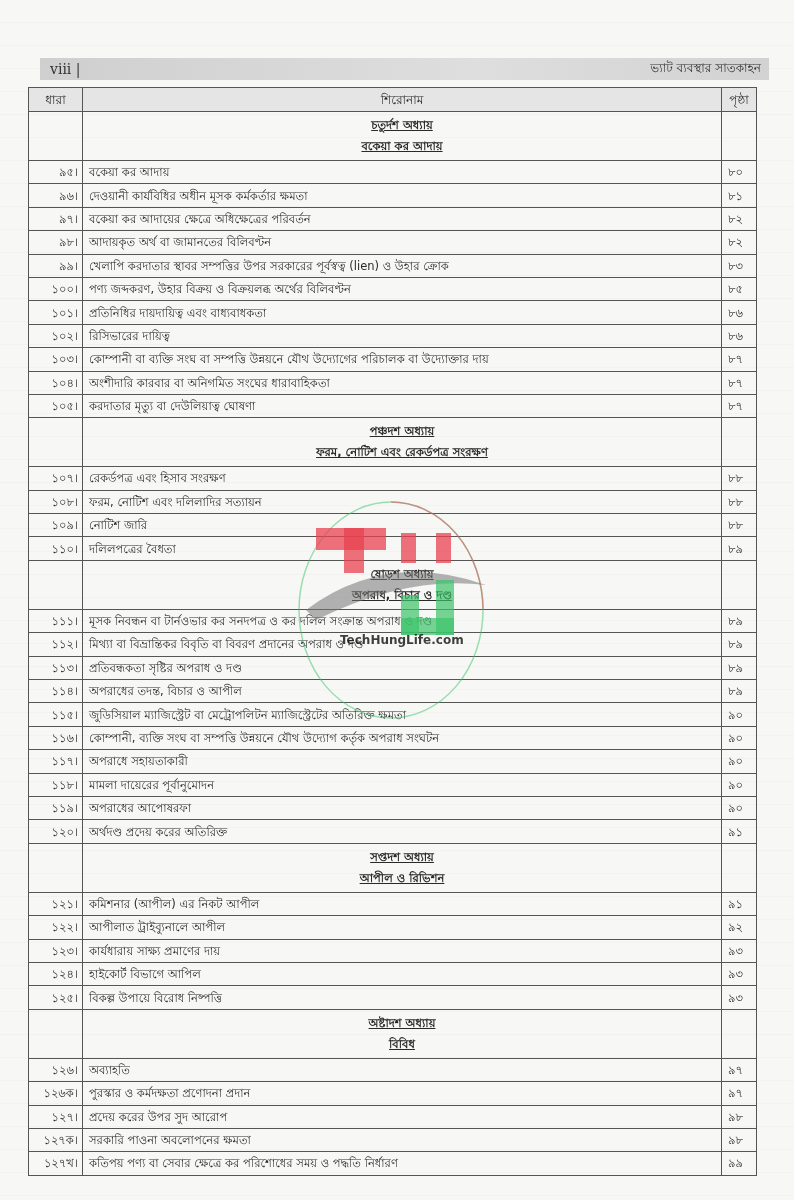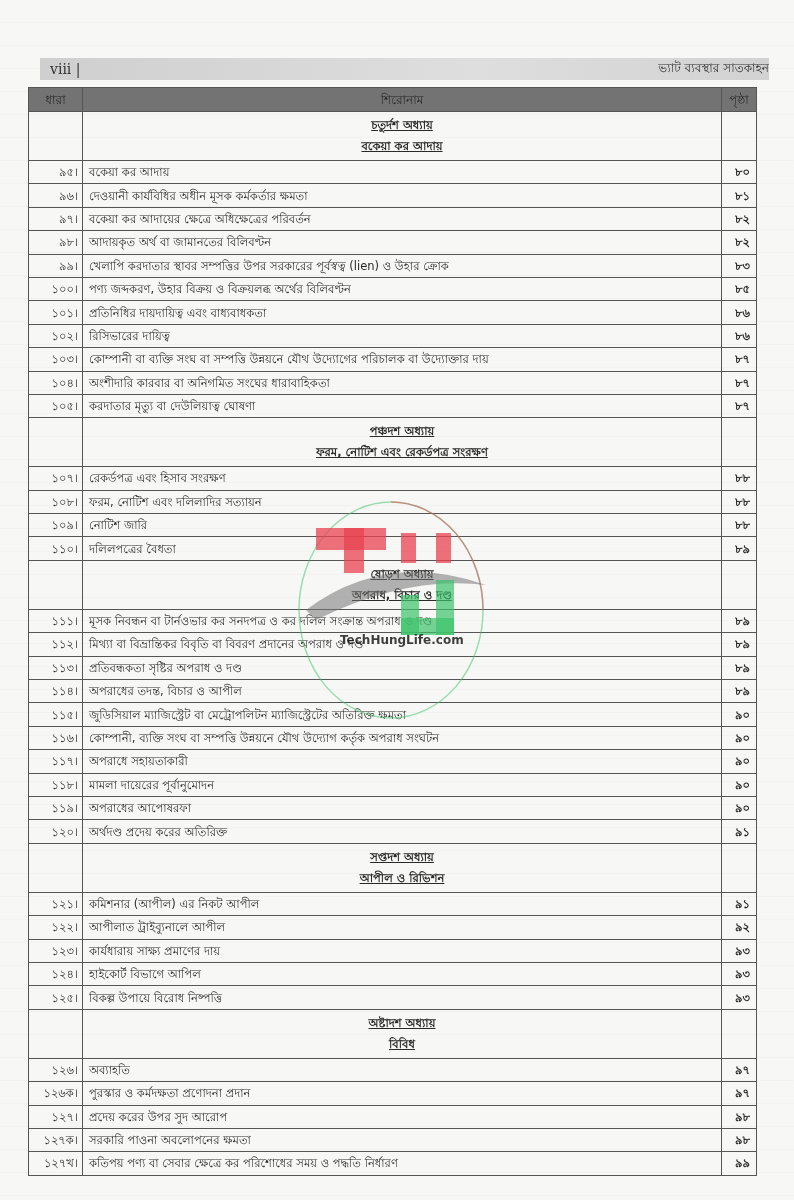--- a/index.html
+++ b/index.html
@@ -12,32 +12,32 @@
     background:
       repeating-linear-gradient(180deg, rgba(0,0,0,0) 0 22px, rgba(120,120,120,0.06) 22px 23px);
     opacity:.7;
   }
   .running-head {
     position:absolute; left:28px; top:58px; width:729px; height:22px;
     background:linear-gradient(90deg,#cfcfcf 0%,#d9d9d9 40%,#dedede 60%,#d2d2d2 100%);
     display:flex; align-items:center; justify-content:space-between;margin-left:12px;
   }
   .running-head .folio { font-family:"DejaVu Serif", serif; font-size:14px; padding-left:10px; color:#333; }
-  .running-head .book { font-size:12px; padding-right:0; color:#333; }
+  .running-head .book { font-size:12px; padding-right:8px; color:#333; }
   table.toc {
     position:absolute; left:28px; top:87px; width:729px;
     border-collapse:collapse; table-layout:fixed;
   }
   table.toc td, table.toc th {
     border:1px solid #555; padding:0 6px; font-size:11.5px; height:22.4px;
     line-height:22px; white-space:nowrap; overflow:hidden;
   }
-  table.toc th { background:#737373; font-weight:normal; font-size:12px; height:23px; }
+  table.toc th { background:#e5e5e5; font-weight:normal; font-size:12px; height:23px; }
   table.toc td.num { text-align:right; padding-right:4px; }
-  table.toc td.pg { text-align:right; padding-right:6px;font-weight:bold; }
+  table.toc td.pg { padding-right:6px; }
   table.toc tr.chapter td { border-bottom:1px solid #555; }
   table.toc tr.chapter td.title { text-align:center; font-weight:bold; line-height:21px; height:44px; padding:2px 0; white-space:normal;text-decoration:underline; }
   table.toc tr.chapter td.title span { display:block; }
   col.c1 { width:54px; } col.c3 { width:35px; }
   .watermark { position:absolute; left:296px; top:500px; width:190px; height:220px; pointer-events:none; }
   .wm-text { position:absolute; left:340px; top:633px; font-size:12px; color:#000000; opacity:.75; pointer-events:none;font-weight:bold; }
 </style>
 </head>
 <body>
 

